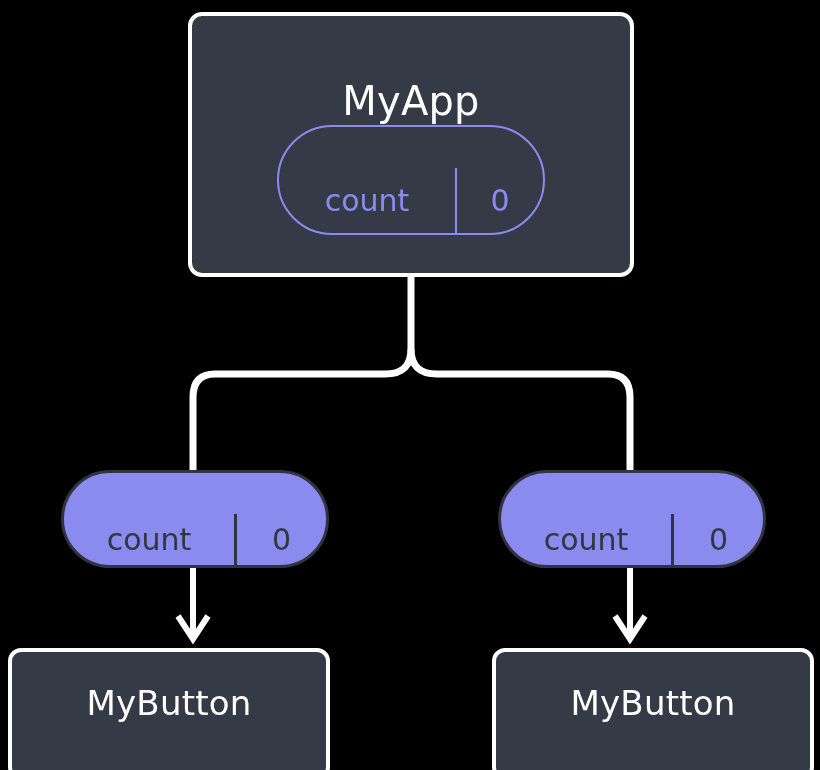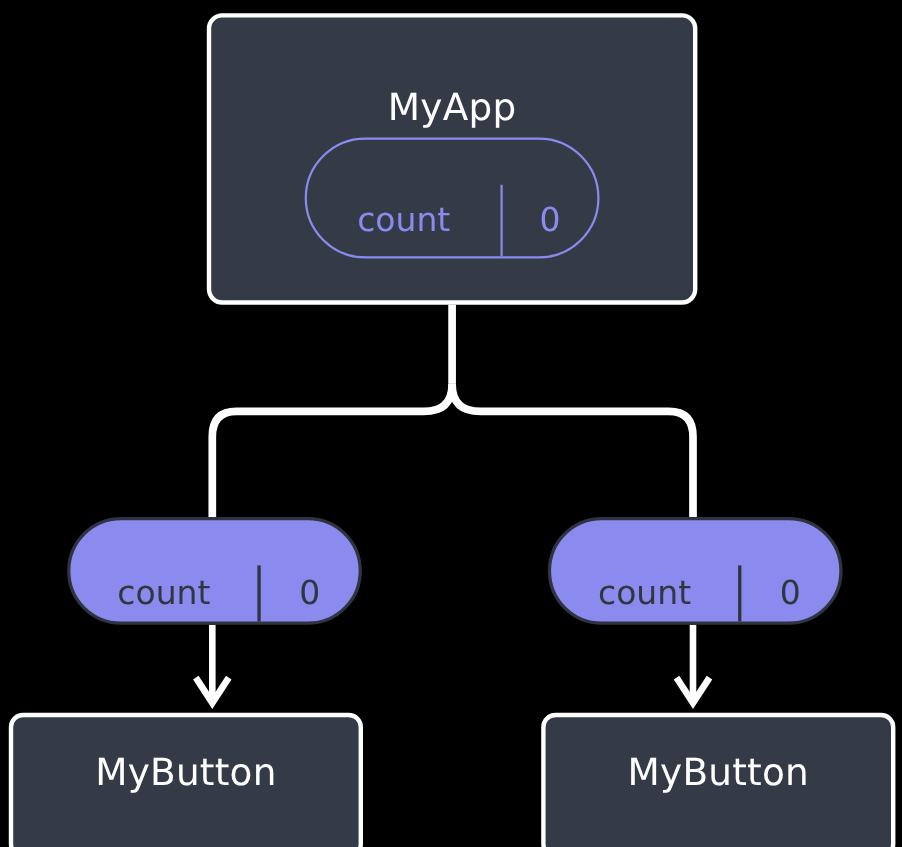--- a/index.html
+++ b/index.html
@@ -46,21 +46,21 @@
   }
 
   #app-box {
     left: 188px;
     top: 12px;
     width: 446px;
     height: 265px;
   }
   #app-title {
     top: 62px;
-    font-size: 34px;
+    font-size: 40px;
   }
 
   .btn-box {
     width: 322px;
     height: 132px;
     border-width: 4px;
     border-radius: 13px;
   }
   #btn-left-box  { left: 8px;   top: 648px; }
   #btn-right-box { left: 492px; top: 648px; }

